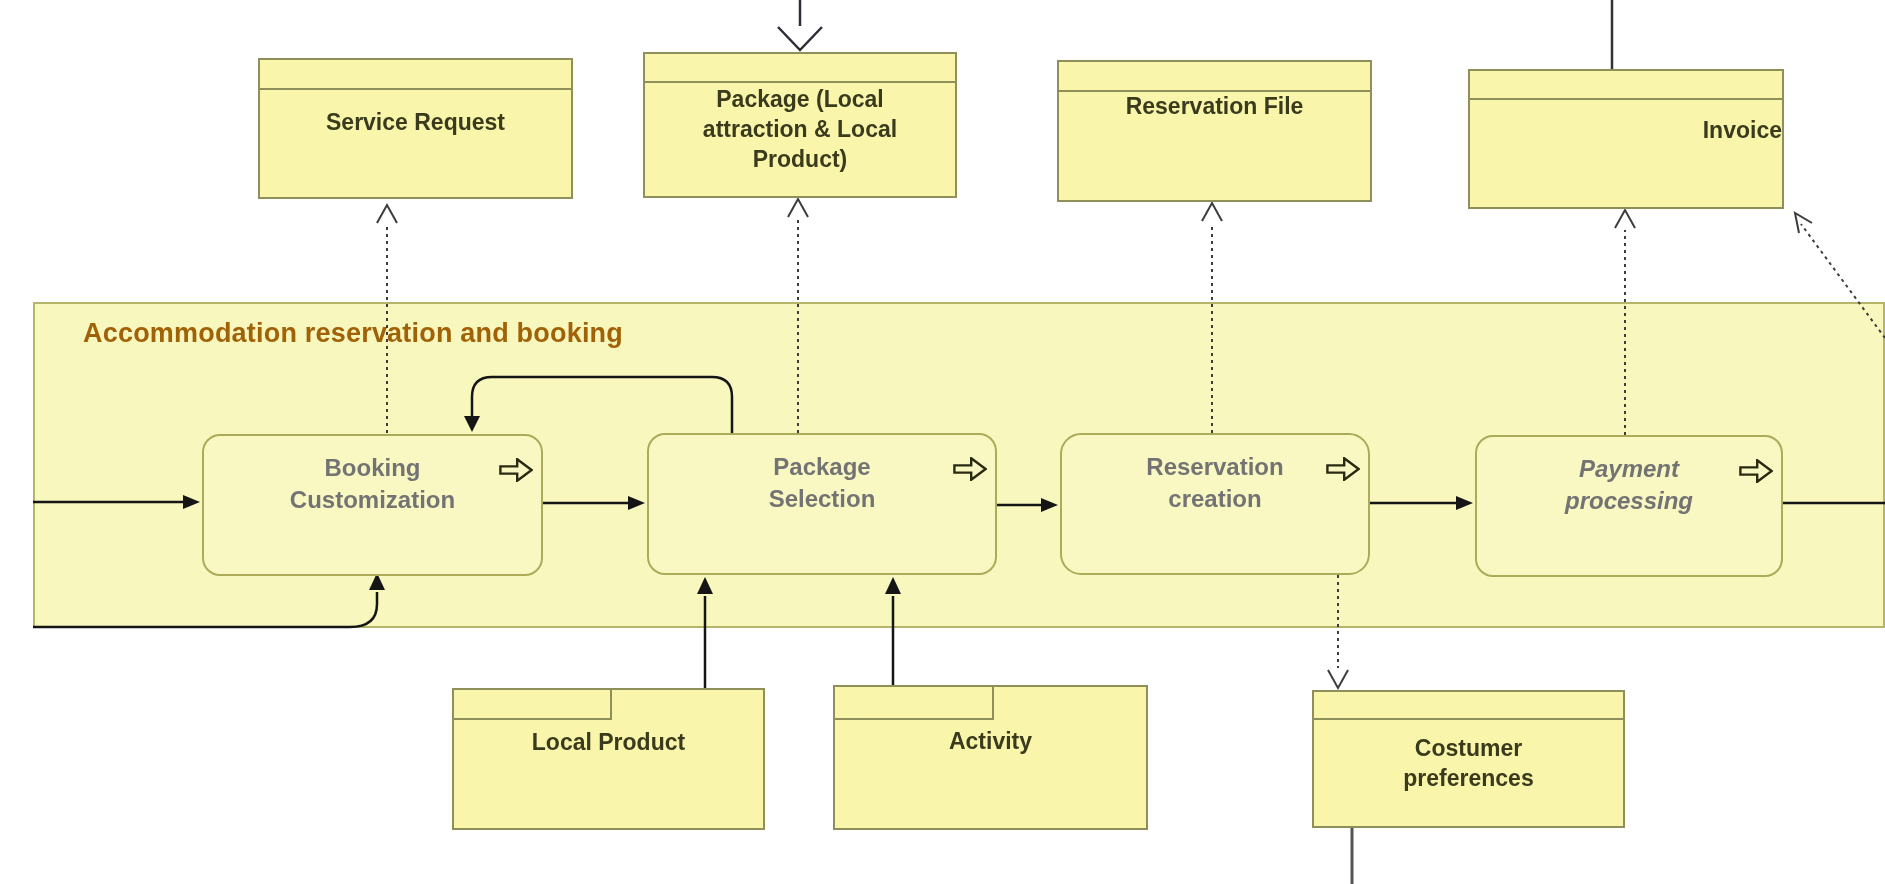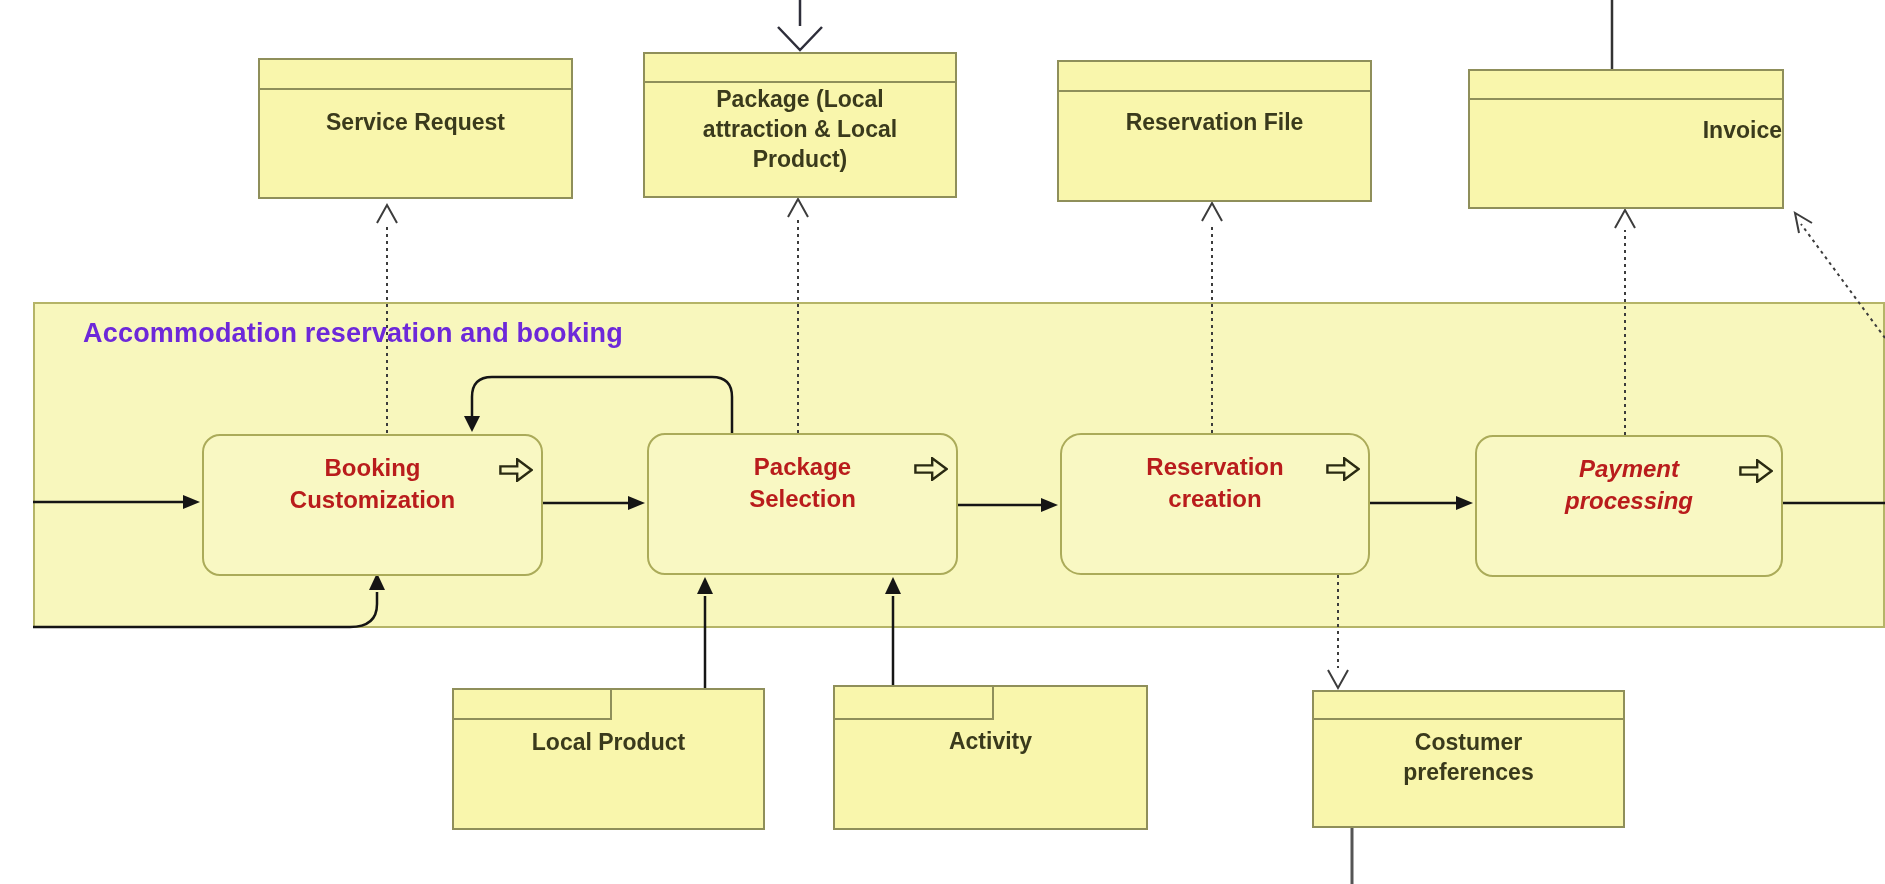--- a/index.html
+++ b/index.html
@@ -8,21 +8,21 @@
     background:#ffffff;
     font-family:"Liberation Sans","DejaVu Sans",sans-serif;
   }
   
   .pool{
     position:absolute;left:33px;top:302px;width:1852px;height:326px;
     background:#f8f7bd;border:2px solid #b5b468;box-sizing:border-box;
   }
   .pool-label{
     position:absolute;left:48px;top:14px;
-    font-size:27px;font-weight:bold;color:#6d28d9;letter-spacing:0.2px;
+    font-size:27px;font-weight:bold;color:#a16207;letter-spacing:0.2px;
     white-space:nowrap;
   }
   
   svg.wires{position:absolute;left:0;top:0;z-index:2;}
   
   .dbox{
     position:absolute;background:#f9f6ac;border:2px solid #8f8f5a;
     box-sizing:border-box;z-index:3;
   }
   .dbox .head{
@@ -38,21 +38,21 @@
     display:block;text-align:center;white-space:pre-line;
     font-size:23px;font-weight:bold;color:#3a3a1c;line-height:1.3;
   }
   
   .pbox{
     position:absolute;background:#f9f8c3;border:2px solid #abab59;
     border-radius:18px;box-sizing:border-box;z-index:3;
   }
   .pbox .plabel{
     display:block;text-align:center;white-space:pre-line;
-    font-size:24px;font-weight:bold;color:#b91c1c;line-height:1.35;
+    font-size:24px;font-weight:bold;color:#737373;line-height:1.35;
     padding-top:16px;
   }
   .pbox .picon{position:absolute;right:8px;top:22px;width:34px;height:24px;}
 </style>
 </head>
 <body>
 
 <div id="stage">
 
   <div class="pool">
@@ -140,37 +140,37 @@
 
   <div class="dbox" style="left:643px;top:52px;width:314px;height:146px;">
     <div class="head" style="height:29px;"></div>
     <span class="dlabel" style="padding-top:2px;">Package (Local
 attraction &amp; Local
 Product)</span>
   </div>
 
   <div class="dbox" style="left:1057px;top:60px;width:315px;height:142px;">
     <div class="head" style="height:30px;"></div>
-    <span class="dlabel" style="padding-top:16px;">Reservation File</span>
+    <span class="dlabel" style="">Reservation File</span>
   </div>
 
   <div class="dbox" style="left:1468px;top:69px;width:316px;height:140px;">
     <div class="head" style="height:29px;"></div>
     <span class="dlabel" style="padding-top:16px;text-align:right;">Invoice</span>
   </div>
 
   <div class="pbox" style="left:202px;top:434px;width:341px;height:142px;">
     <span class="plabel">Booking
 Customization</span>
     <svg class="picon" viewBox="0 0 28 20">
       <polygon points="1,7 15,7 15,1 27,10 15,19 15,13 1,13" fill="none" stroke="#2a2a12" stroke-width="2"></polygon>
     </svg>
   </div>
 
-  <div class="pbox" style="left:647px;top:433px;width:311px;height:142px;">
+  <div class="pbox" style="left:647px;top:433px;width:350px;height:142px;">
     <span class="plabel">Package
 Selection</span>
     <svg class="picon" viewBox="0 0 28 20">
       <polygon points="1,7 15,7 15,1 27,10 15,19 15,13 1,13" fill="none" stroke="#2a2a12" stroke-width="2"></polygon>
     </svg>
   </div>
 
   <div class="pbox" style="left:1060px;top:433px;width:310px;height:142px;border-radius:21px;">
     <span class="plabel">Reservation
 creation</span>
@@ -192,17 +192,17 @@
     <span class="dlabel" style="padding-top:38px;">Local Product</span>
   </div>
 
   <div class="dbox" style="left:833px;top:685px;width:315px;height:145px;">
     <div class="tab" style="width:161px;height:35px;"></div>
     <span class="dlabel" style="padding-top:40px;">Activity</span>
   </div>
 
   <div class="dbox" style="left:1312px;top:690px;width:313px;height:138px;">
     <div class="head" style="height:28px;"></div>
-    <span class="dlabel" style="padding-top:8px;">Costumer
+    <span class="dlabel" style="padding-top:14px;">Costumer
 preferences</span>
   </div>
 
 </div>
 
 </body></html>

